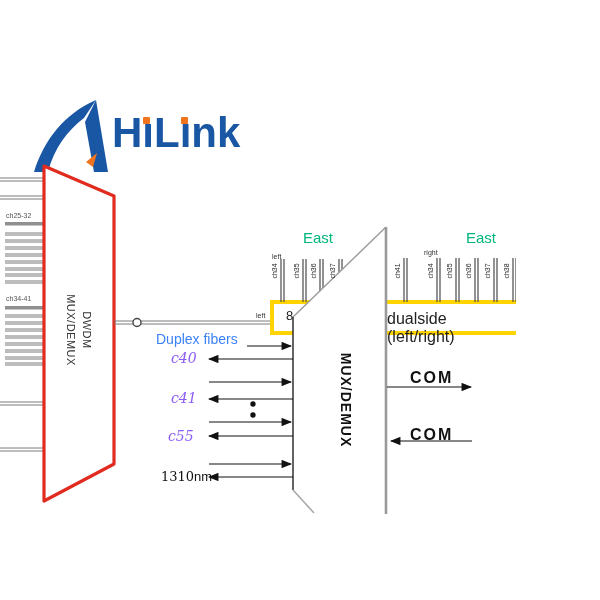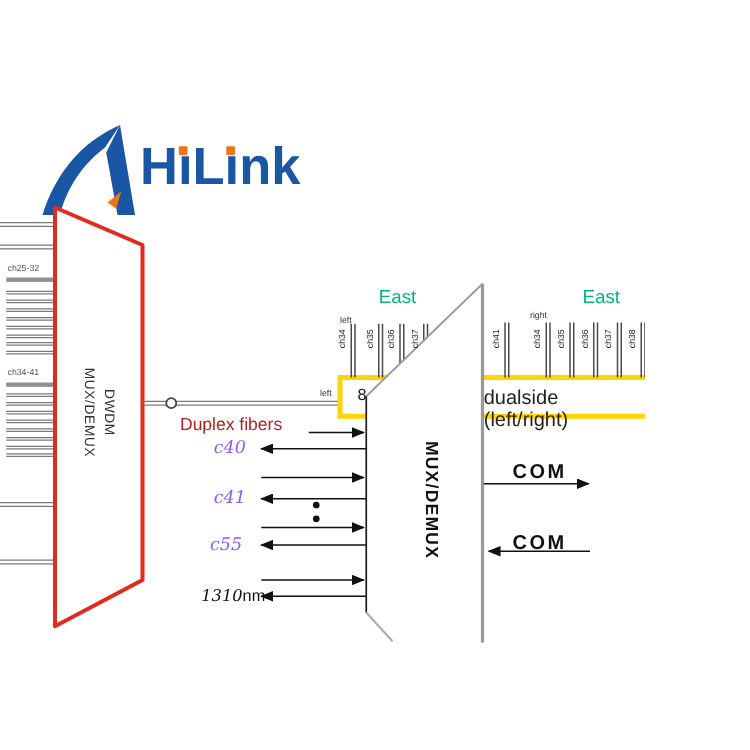--- a/index.html
+++ b/index.html
@@ -10,36 +10,36 @@
   svg.layer{position:absolute;left:0;top:0;}
   
   #logo{left:30px;top:96px;width:240px;height:86px;}
   #logo-text{position:absolute;left:82px;top:14px;font-size:42px;font-weight:bold;
              color:#1956A3;letter-spacing:0px;line-height:46px;white-space:nowrap;}
   .iwrap{position:relative;display:inline-block;}
   .iwrap .dot{position:absolute;top:7px;left:1px;width:7px;height:7px;
               background:#F0741E;border-radius:1px;}
   
   .green-lbl{color:#00B77E;font-size:15px;}
-  #duplex-label{left:144px;top:331px;font-size:14px;color:#b91c1c;}
+  #duplex-label{left:156px;top:331px;font-size:14px;color:#3b82f6;}
   #west-label{left:303px;top:229px;}
   #east-label{left:466px;top:229px;}
   
   #dwdm-label{left:28px;top:313px;width:100px;height:34px;transform:rotate(90deg);
               text-align:center;font-size:11px;line-height:16px;color:#333;
               letter-spacing:0.5px;white-space:pre-line;}
   #center-mux-label{left:290px;top:392px;width:112px;height:16px;transform:rotate(90deg);
               text-align:center;font-size:14px;font-weight:bold;color:#111;
               letter-spacing:1px;}
   
   .drop-lbl{font-size:14px;font-style:italic;color:#8b5cf6;
             font-family:"DejaVu Serif",serif;}
   #c40{left:171px;top:350px;} #c41{left:171px;top:390px;} #c55{left:168px;top:428px;}
   #wideband{left:161px;top:469px;font-size:13px;color:#111;}
-  #wideband .it{font-style:italic;font-family:"DejaVu Serif",serif;}
+  #wideband .it{font-family:"DejaVu Serif",serif;}
   
   .com-lbl{font-size:16px;font-weight:bold;letter-spacing:2px;color:#111;}
   #com-out{left:410px;top:369px;} #com-in{left:410px;top:426px;}
   
   #box8{left:286px;top:308px;font-size:13px;color:#222;}
   #dualside{left:387px;top:310px;font-size:16px;color:#222;}
   .tiny{font-size:7px;color:#333;line-height:8px;}
   #bus-left-tag{left:256px;top:312px;} #bus-right-tag{left:575px;top:311px;}
   #west-side-tag{left:272px;top:253px;} #east-side-tag{left:424px;top:249px;}
   #bundle1-label{left:6px;top:212px;color:#555;} #bundle2-label{left:6px;top:295px;color:#555;}

